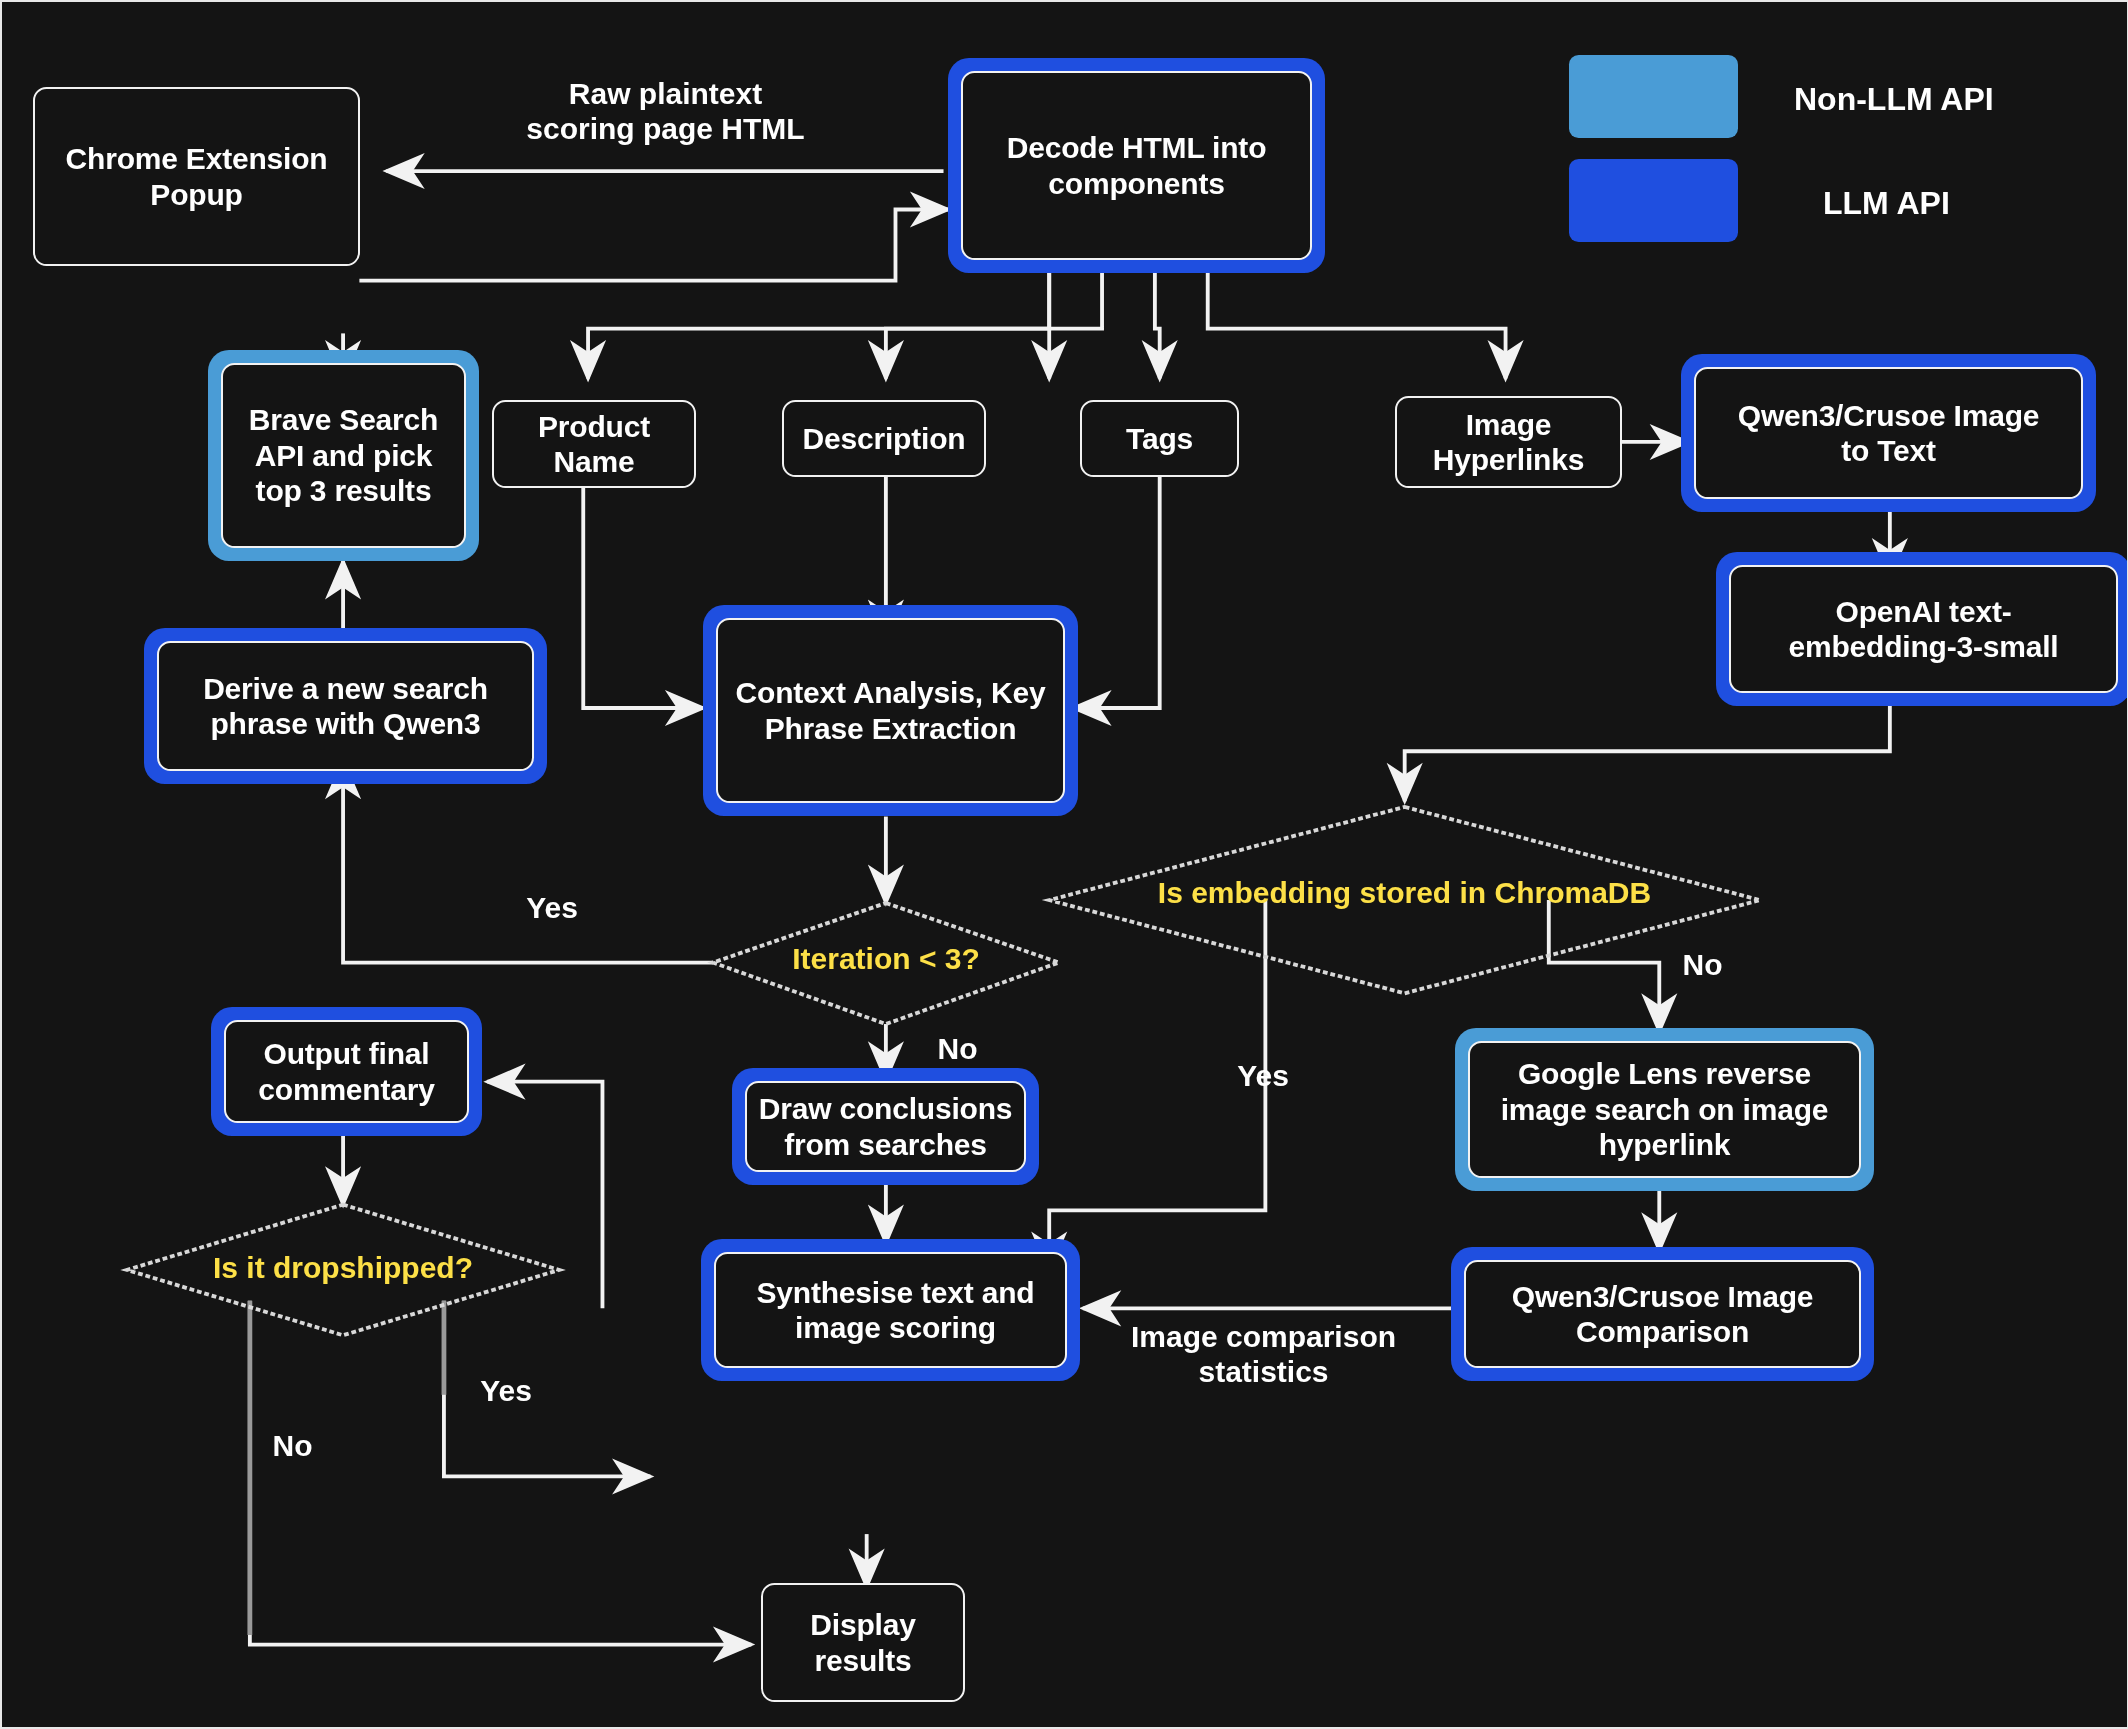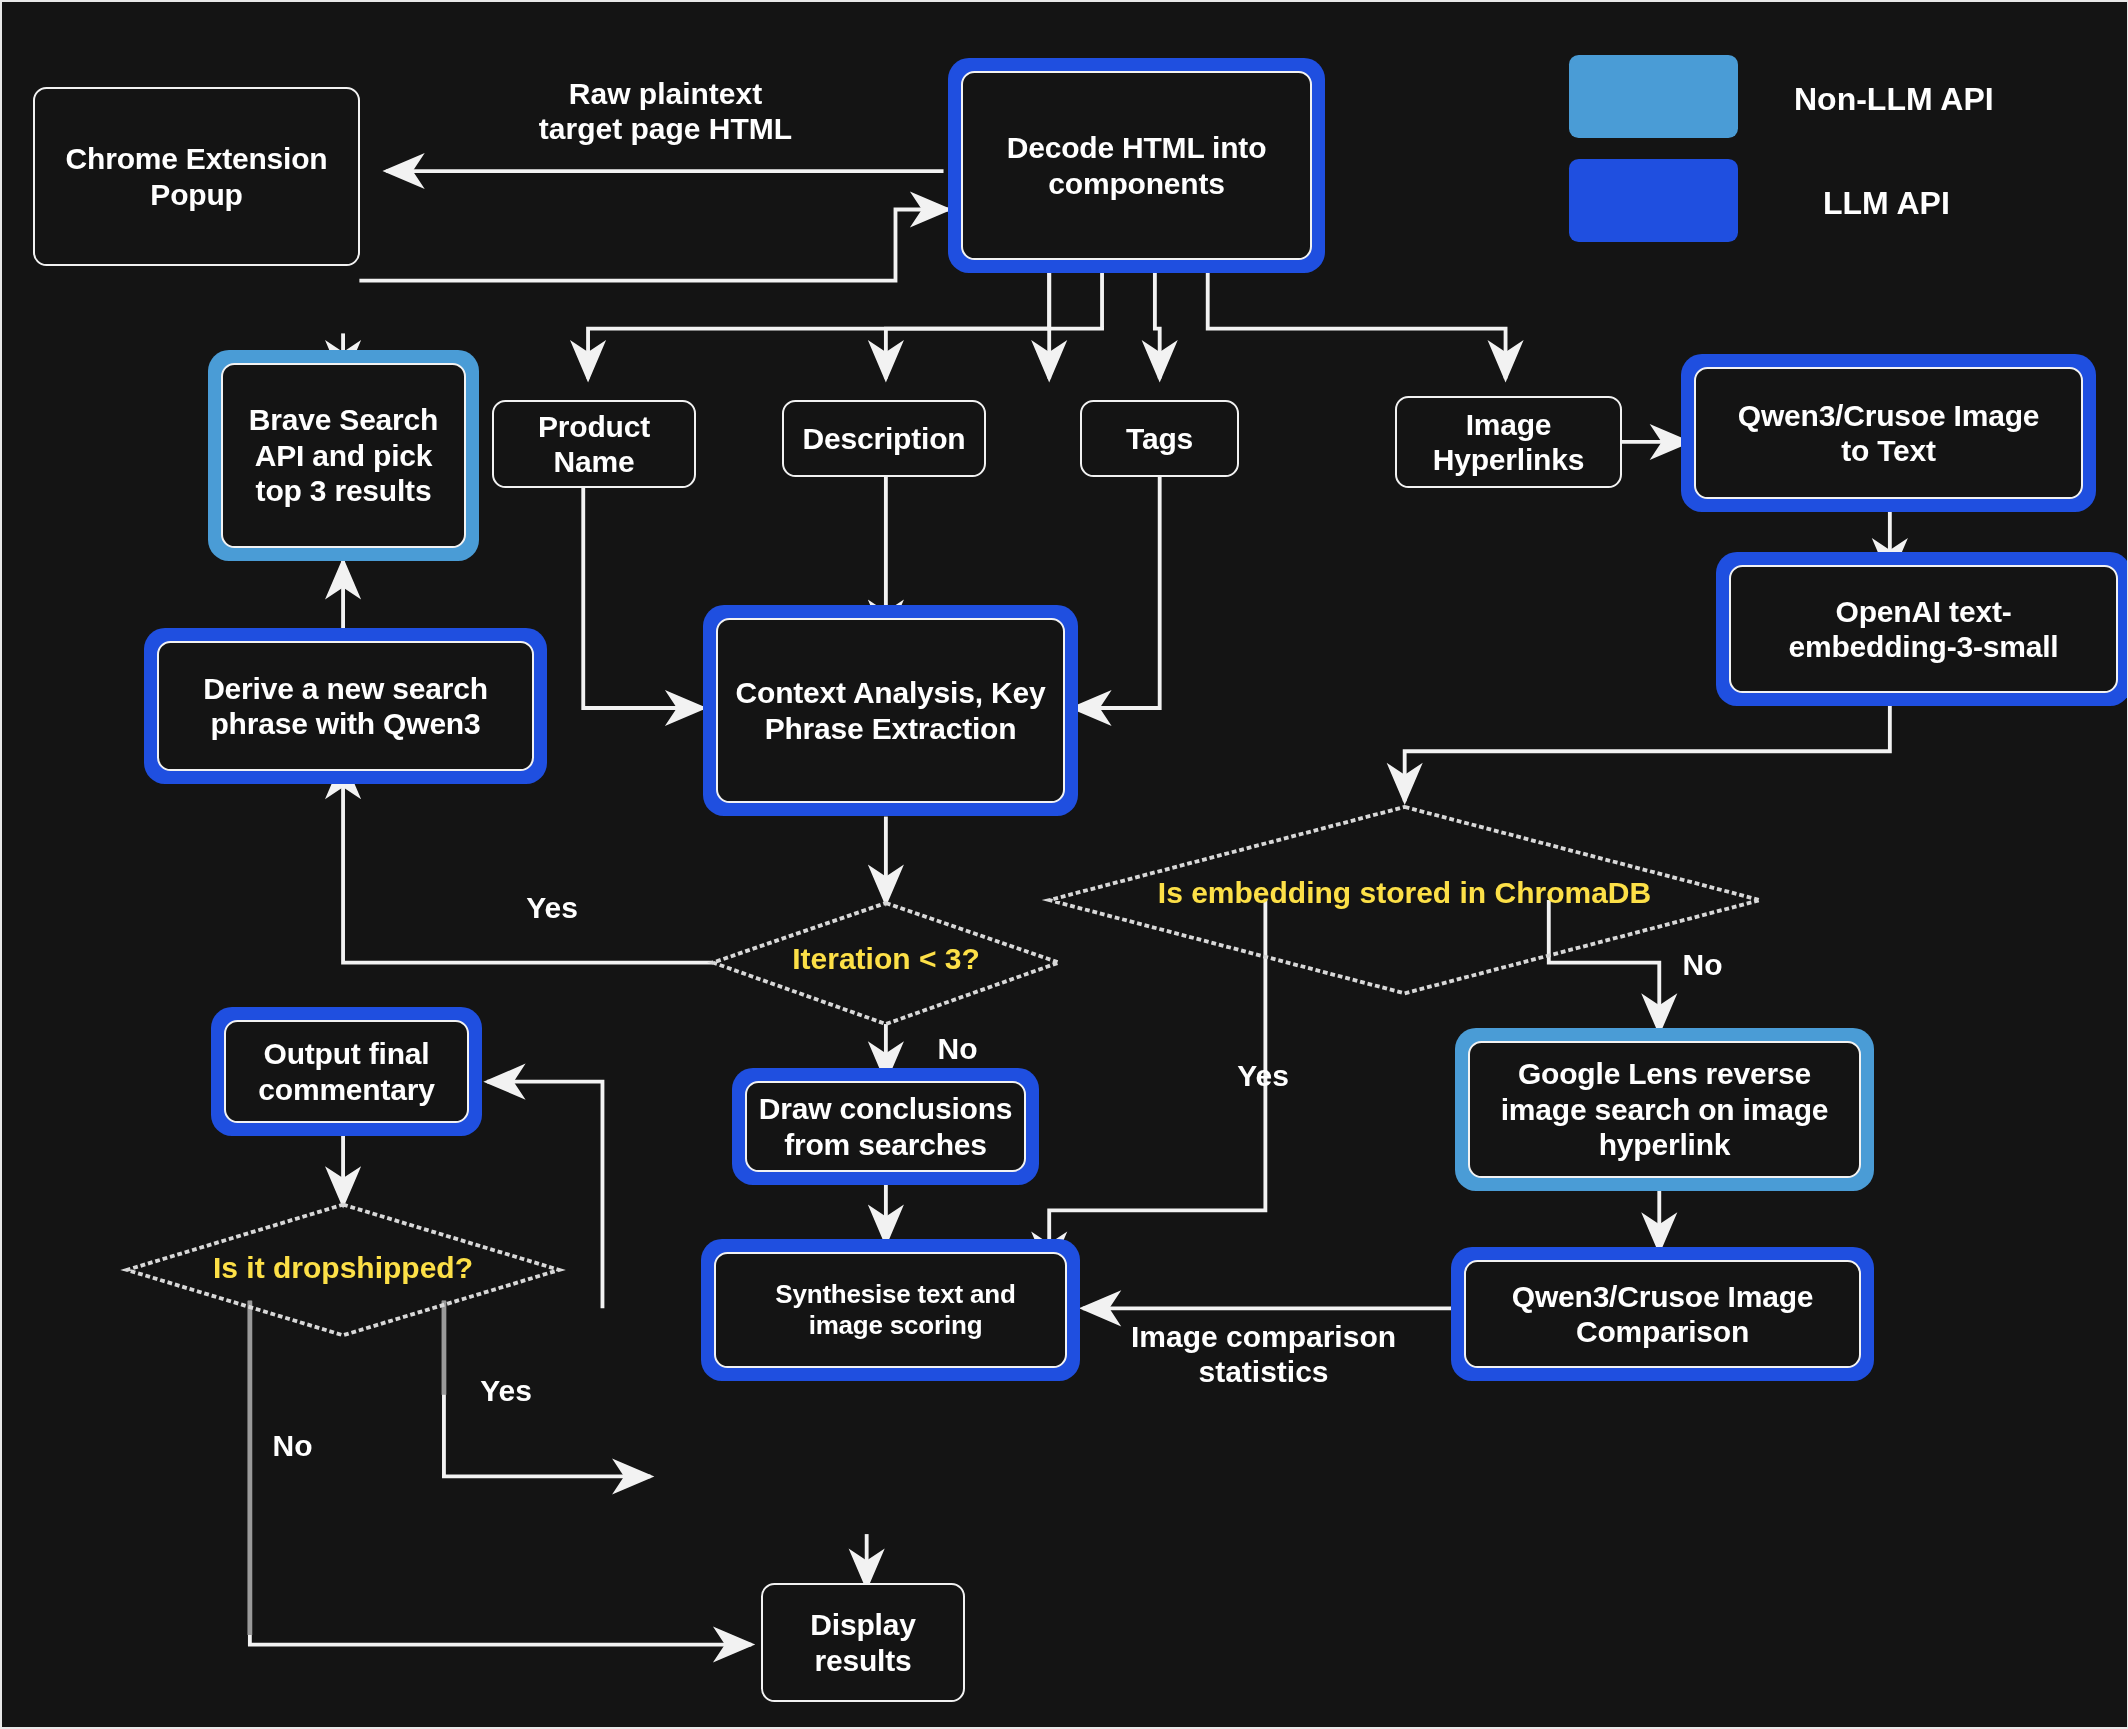--- a/index.html
+++ b/index.html
@@ -162,35 +162,35 @@
   </div>
 
   <div class="wrapllm" style="left:209px;top:1005px;width:271px;height:129px;">
     <div class="inner" style="font-size:30px;white-space:pre-line;">Output final
 commentary</div>
   </div>
 
   <div class="diamond-txt" style="left:173px;top:1249px;width:336px;font-size:30px;">Is it dropshipped?</div>
 
   <div class="wrapllm" style="left:699px;top:1237px;width:379px;height:142px;">
-    <div class="inner" style="font-size:26px;white-space:pre-line;padding-left:10px;">Synthesise text and
+    <div class="inner" style="font-size:30px;white-space:pre-line;padding-left:10px;">Synthesise text and
 image scoring</div>
   </div>
 
   <div class="wrapllm" style="left:1449px;top:1245px;width:423px;height:134px;">
     <div class="inner" style="font-size:30px;white-space:pre-line;">Qwen3/Crusoe Image
 Comparison</div>
   </div>
 
 
   <div class="node plain" style="left:759px;top:1581px;width:204px;height:119px;font-size:30px;white-space:pre-line;">Display
 results</div>
 
   <div class="edgelabel" style="left:500px;top:75px;width:327px;font-size:30px;">Raw plaintext
-target page HTML</div>
+scoring page HTML</div>
 
   <div class="edgelabel" style="left:507px;top:889px;width:86px;font-size:30px;">Yes</div>
 
   <div class="edgelabel" style="left:917px;top:1030px;width:77px;font-size:30px;">No</div>
 
   <div class="edgelabel" style="left:1218px;top:1057px;width:86px;font-size:30px;">Yes</div>
 
   <div class="edgelabel" style="left:1662px;top:946px;width:77px;font-size:30px;">No</div>
 
   <div class="edgelabel" style="left:461px;top:1372px;width:86px;font-size:30px;">Yes</div>

